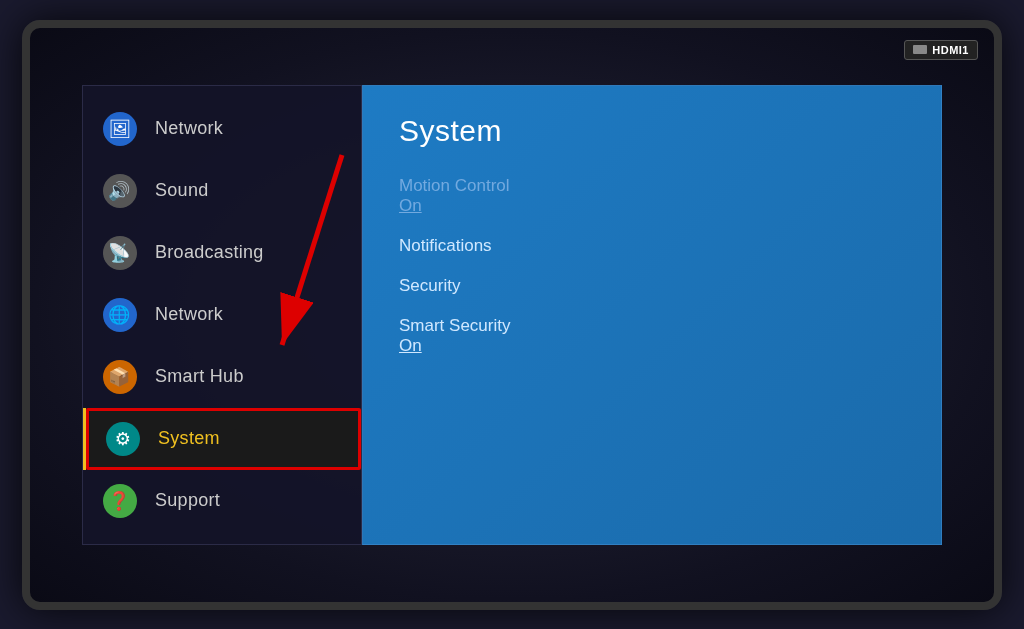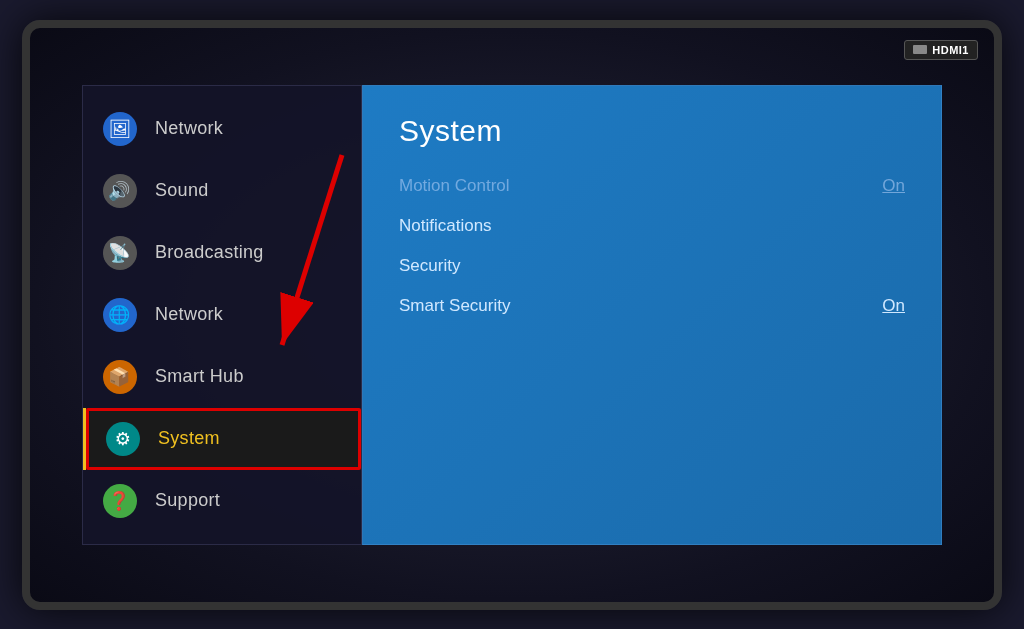--- a/index.html
+++ b/index.html
@@ -139,20 +139,21 @@
 
     .menu-item {
       display: flex;
       align-items: flex-start;
       justify-content: space-between;
       padding: 10px 0;
       border-bottom: none;
       color: #d0e8ff;
       font-size: 17px;
       cursor: pointer;
+      flex-direction: column;
     }
 
     .menu-item.disabled {
       color: rgba(200,220,255,0.5);
       pointer-events: none;
     }
 
     .menu-item .item-value {
       color: #d0e8ff;
       font-size: 17px;

